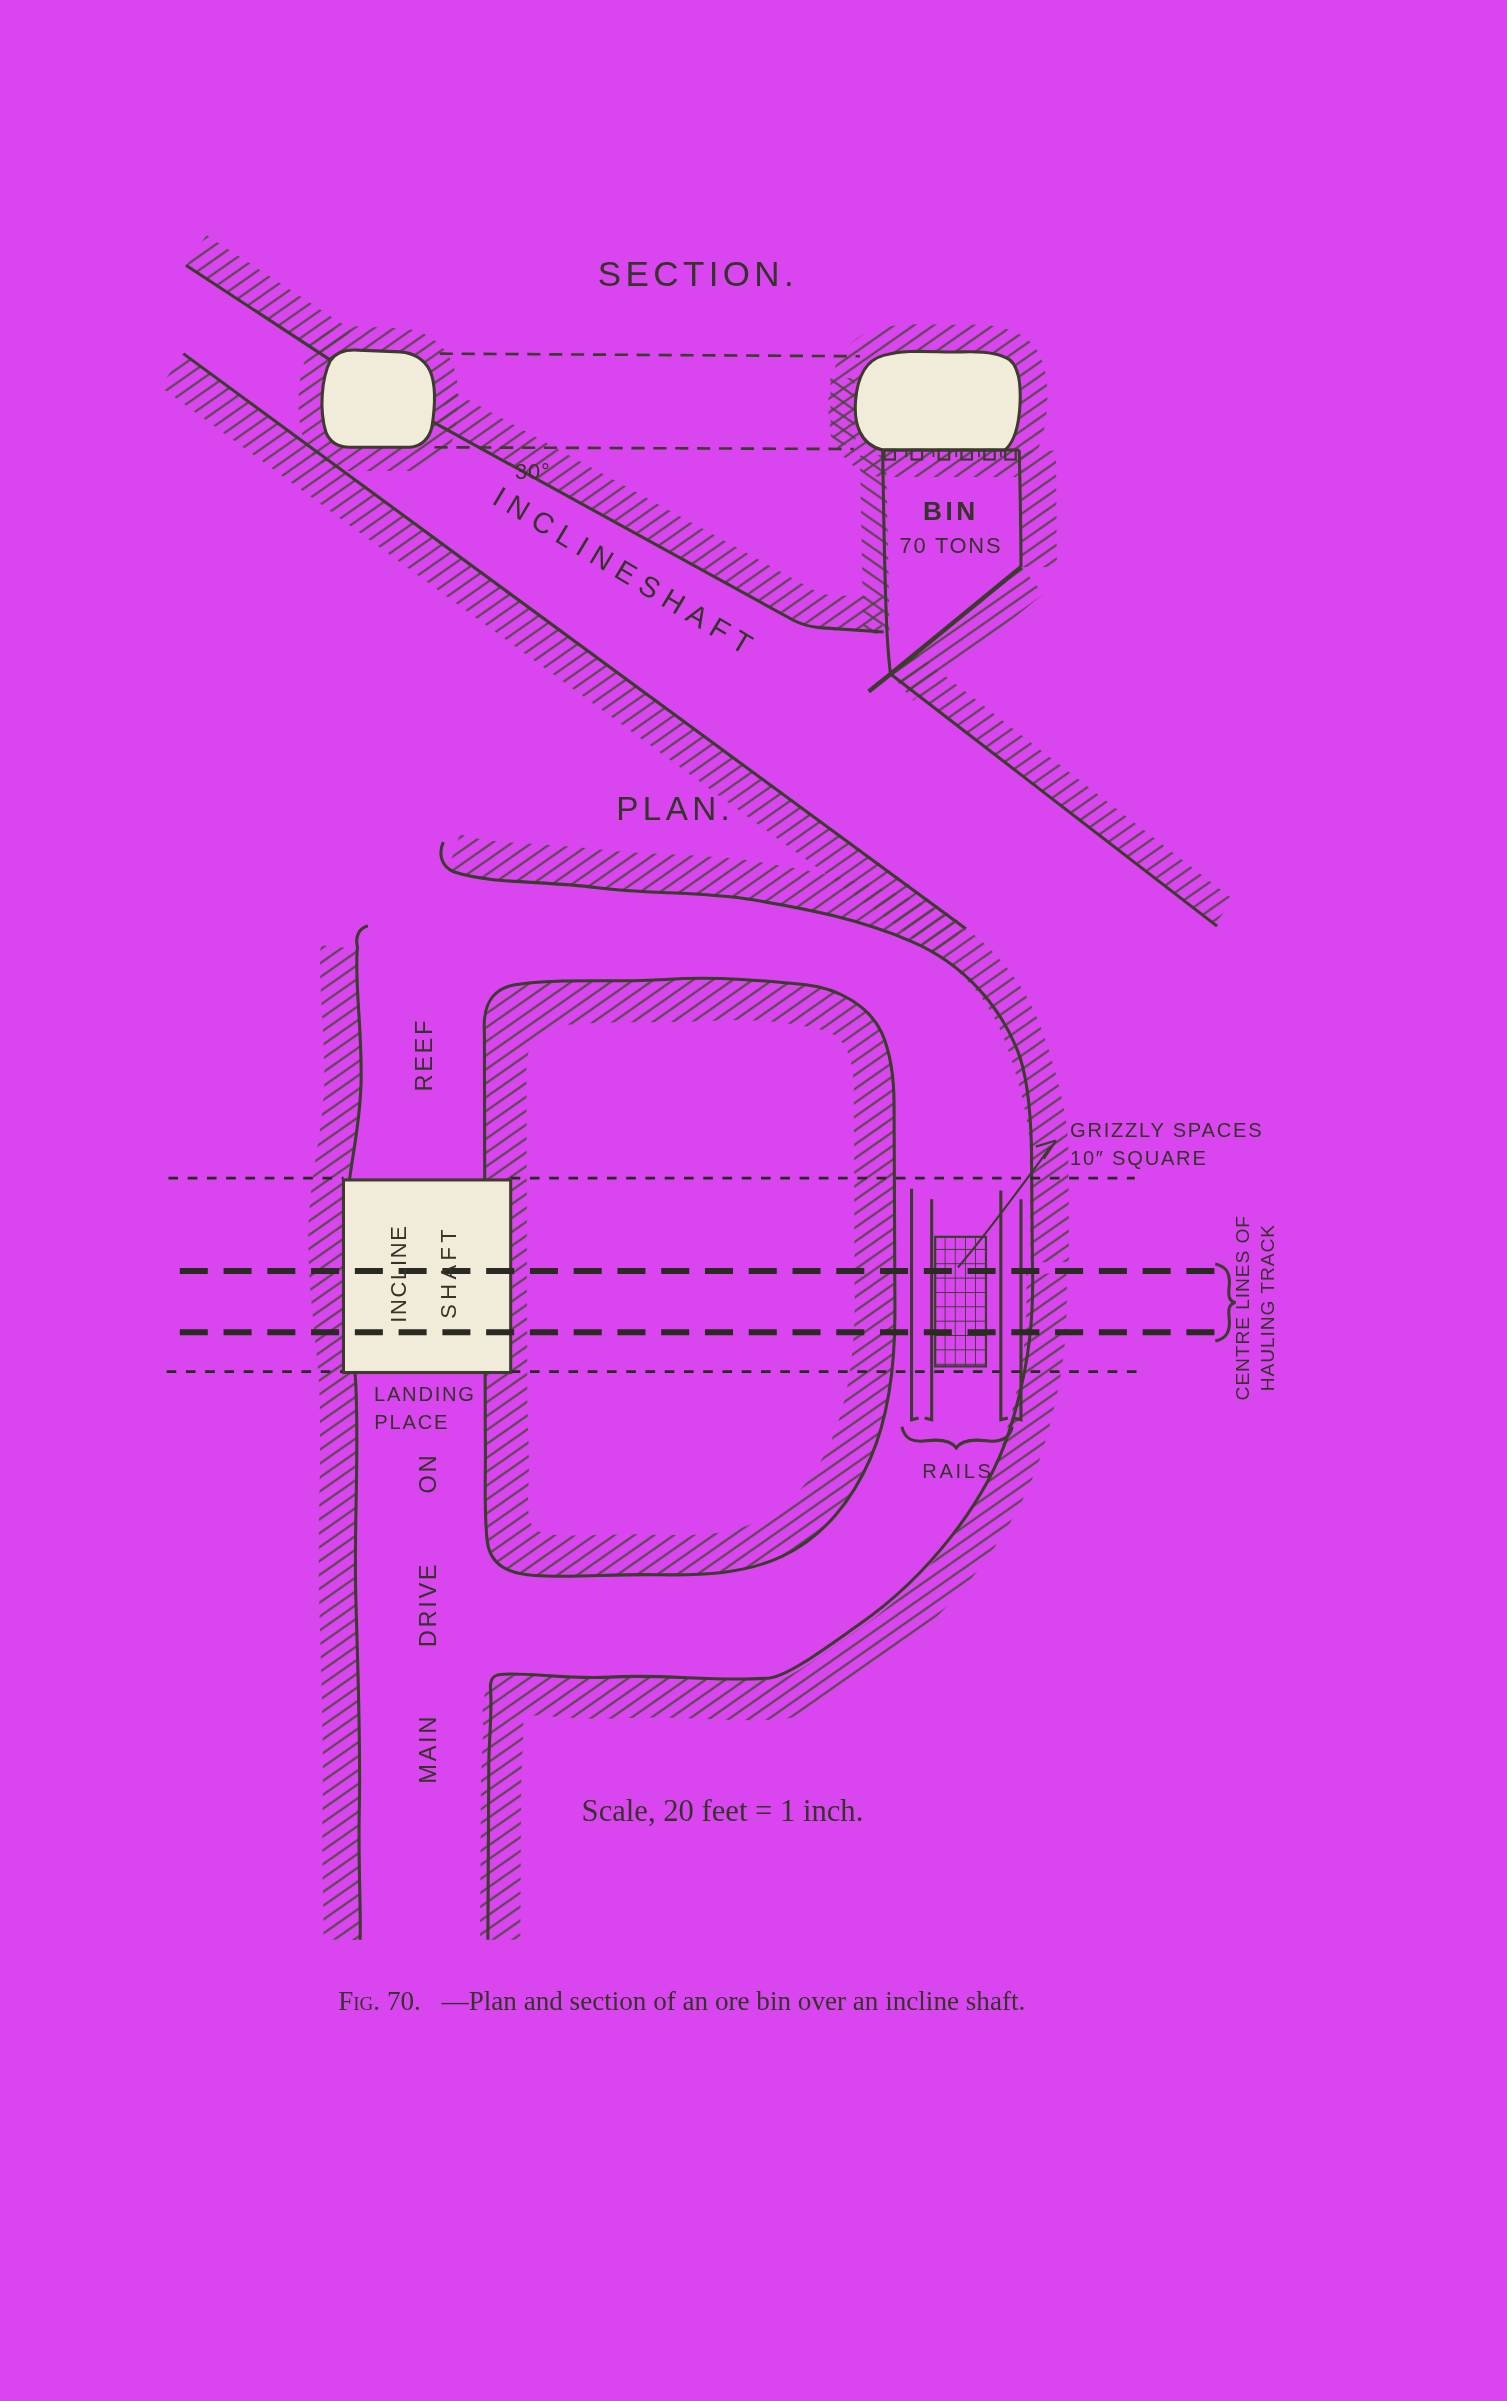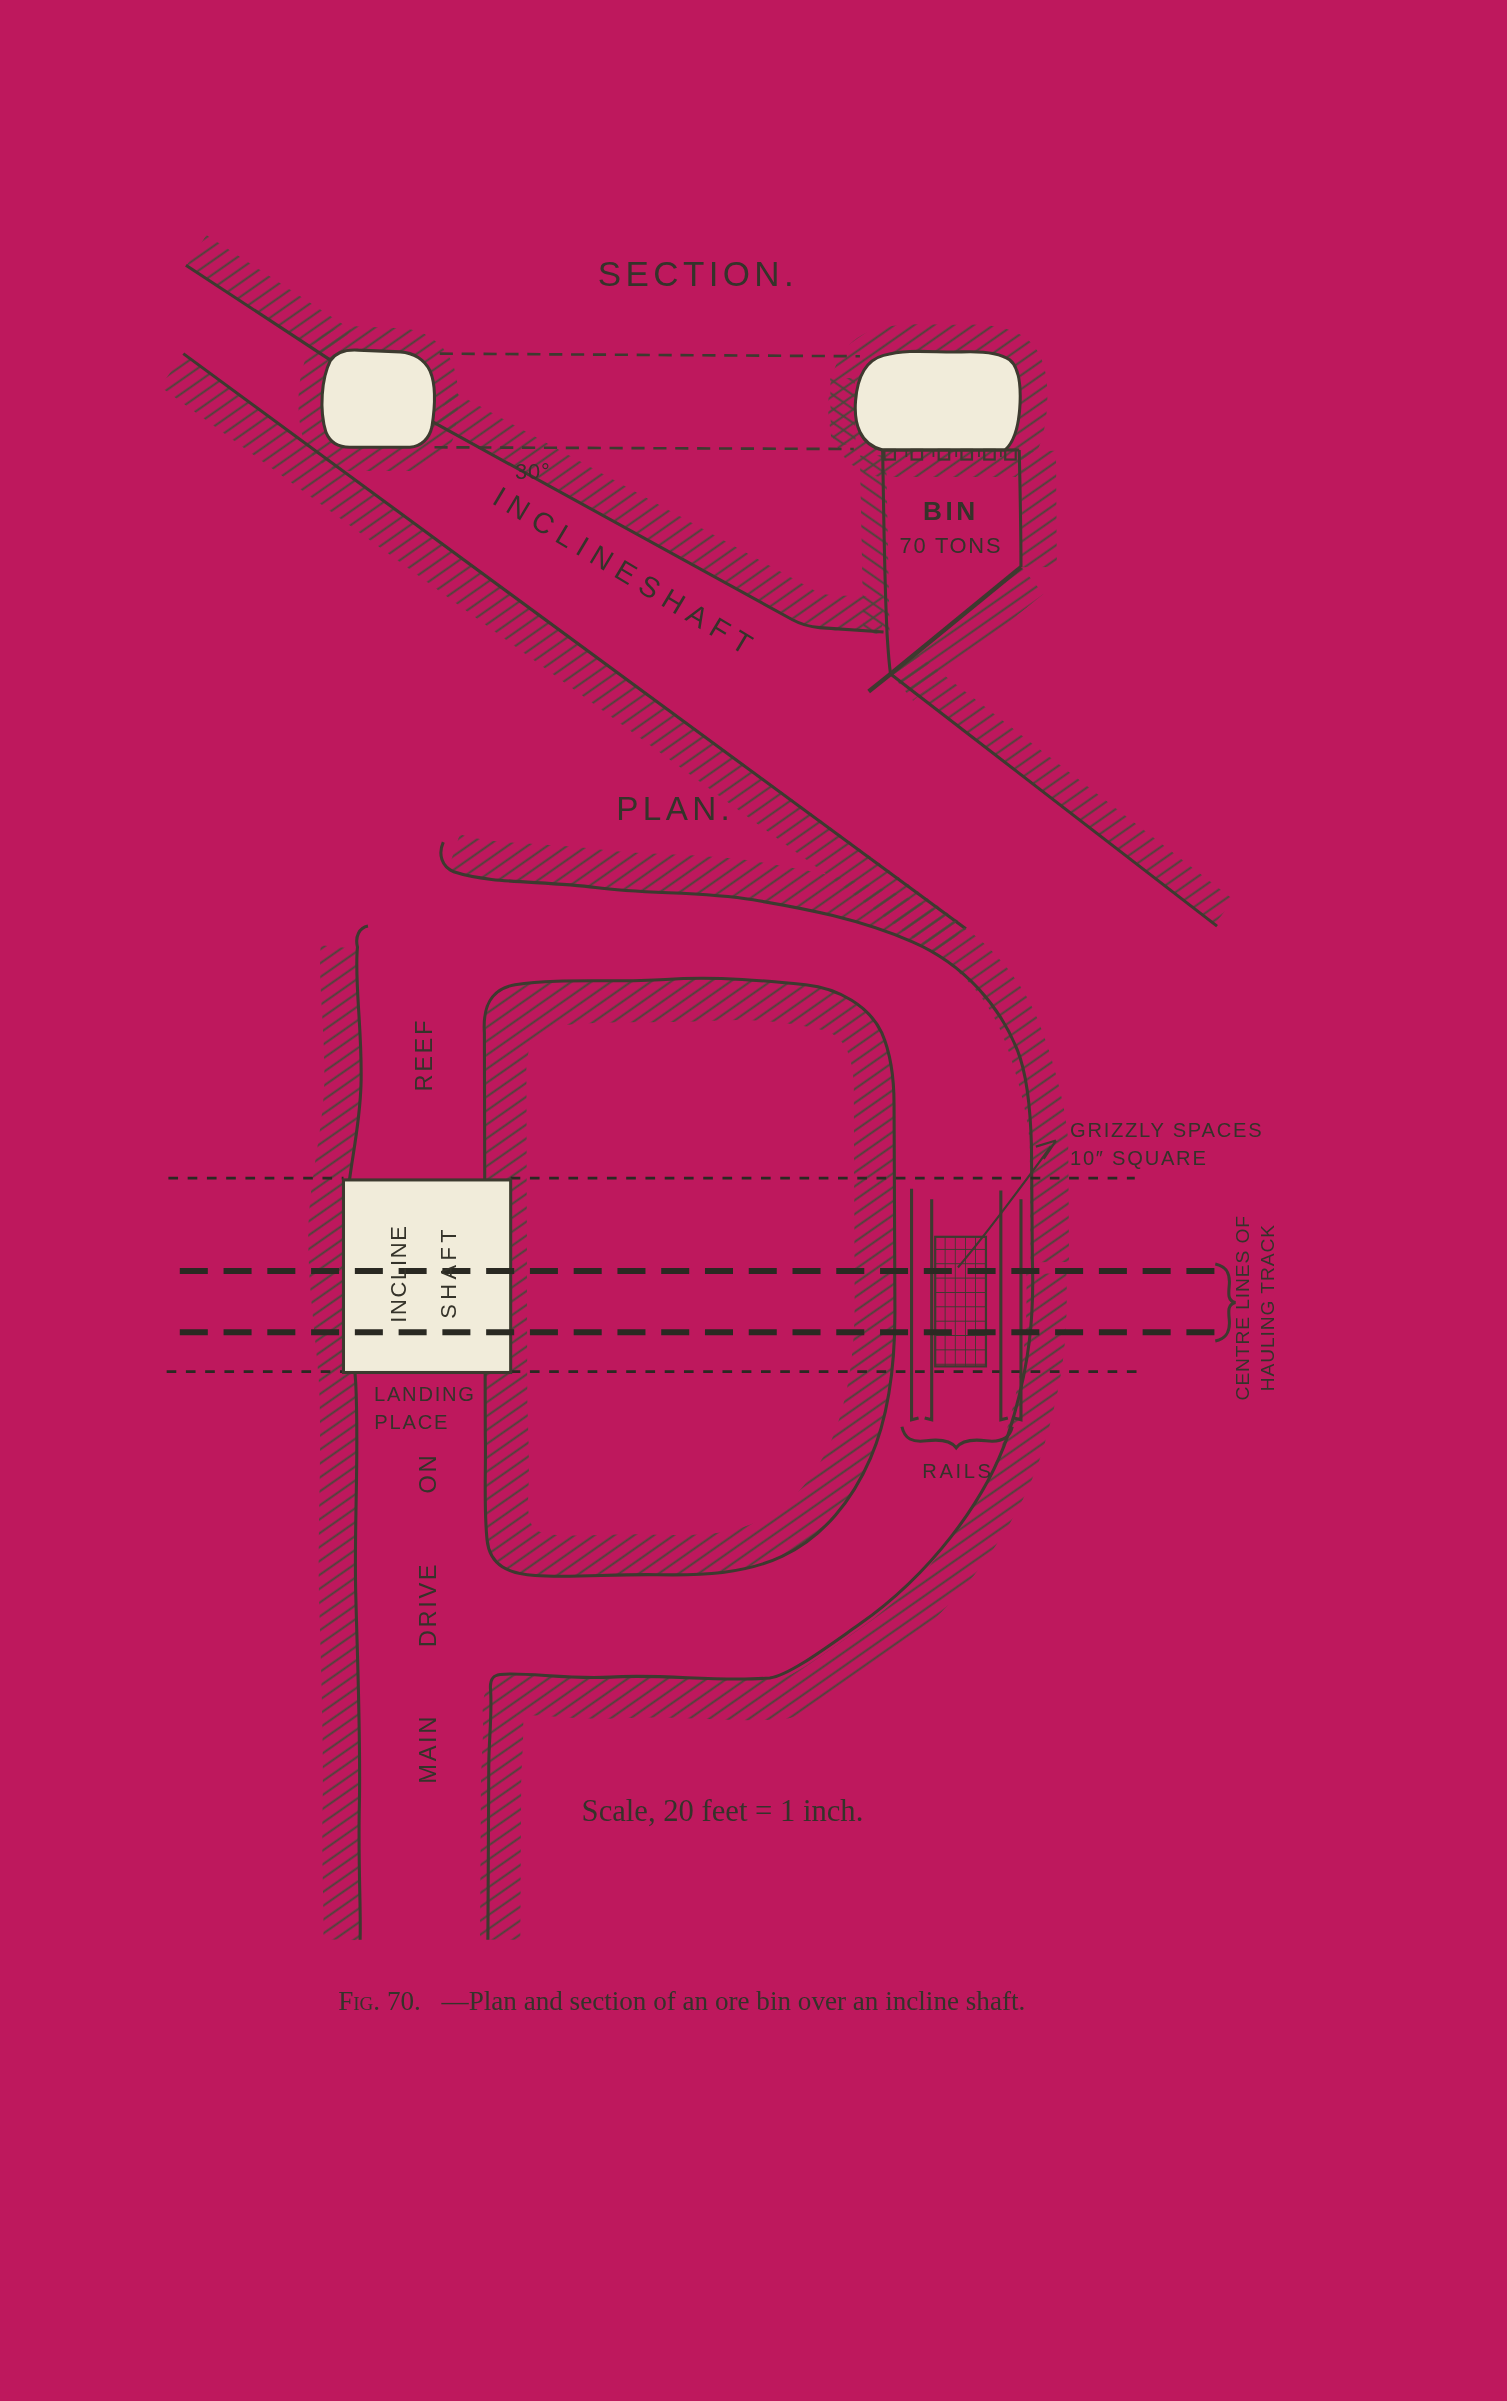--- a/index.html
+++ b/index.html
@@ -1,16 +1,16 @@
 <!DOCTYPE html>
 <html style="font-size:14px"><head>
 <meta charset="utf-8">
 <style>
   html,body{margin:0;padding:0;background:#f1ecda;}
-  .page{position:relative;width:1508px;height:2401px;background:#be185d;overflow:hidden;
+  .page{position:relative;width:1508px;height:2401px;background:#d946ef;overflow:hidden;
         font-family:"Liberation Sans",sans-serif;}
   svg{display:block;}
   text{fill:#35332a;}
   .sans{font-family:"Liberation Sans",sans-serif;}
   .serif{font-family:"Liberation Serif","DejaVu Serif",serif;}
   .smallcaps{font-variant:small-caps;}
 </style>
 </head>
 <body>
 

